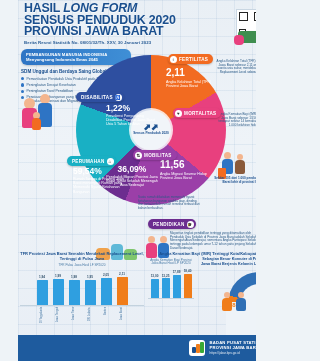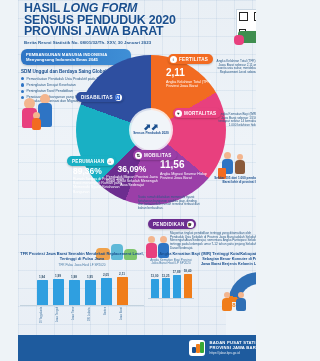--- a/index.html
+++ b/index.html
@@ -396,22 +396,26 @@
       <div class="cap">Angka Kelahiran Total (TFR) Provinsi Jawa Barat</div>
     </div>
     <div class="stat stat-mob">
       <div class="num">11,56</div>
       <div class="cap">Angka Migrasi Seumur Hidup Provinsi Jawa Barat</div>
     </div>
     <div class="stat stat-migran">
       <div class="num">36,09%</div>
       <div class="cap">Penduduk Migran Provinsi Jawa Barat Tamat Sekolah Menengah Atas/Sederajat</div>
     </div>
+    <div class="stat stat-dis">
+      <div class="num">1,22%</div>
+      <div class="cap">Prevalensi Penyandang Disabilitas Provinsi Jawa Barat Usia 5 Tahun ke Atas</div>
+    </div>
     <div class="stat stat-rumah">
-      <div class="num">89,36%</div>
+      <div class="num">59,54%</div>
       <div class="cap">Rumah Tangga di Provinsi Jawa Barat menempati Rumah yang Memenuhi Syarat Ketahanan Bangunan</div>
     </div>
   </div>
 
   <div class="note note-fert">Angka Kelahiran Total (TFR) Provinsi Jawa Barat sebesar 2,11 anak per wanita usia subur, mendekati angka Replacement Level sebesar 2,1.</div>
   <div class="note note-mort">Angka Kematian Bayi (IMR) Provinsi Jawa Barat sebesar 13,56 artinya terdapat sekitar 14 kematian bayi per 1.000 kelahiran hidup.</div>
   <div class="note note-mob note-bold">Sekitar 105 dari 1.000 penduduk Jawa Barat lahir di provinsi lain.</div>
   <div class="note note-rumah">Suatu rumah dikatakan memenuhi syarat ketahanan bangunan apabila atap, dinding, dan lantai terluas rumah tersebut terbuat dari bahan berkualitas.</div>
   <div class="note note-pend">Mayoritas tingkat pendidikan tertinggi yang ditamatkan oleh Penduduk Usia Sekolah di Provinsi Jawa Barat adalah Sekolah Menengah Atas/Sederajat, sementara Angka Partisipasi Sekolah tertinggi pada kelompok umur 7-12 tahun yaitu jenjang Sekolah Dasar/Sederajat.</div>
 

